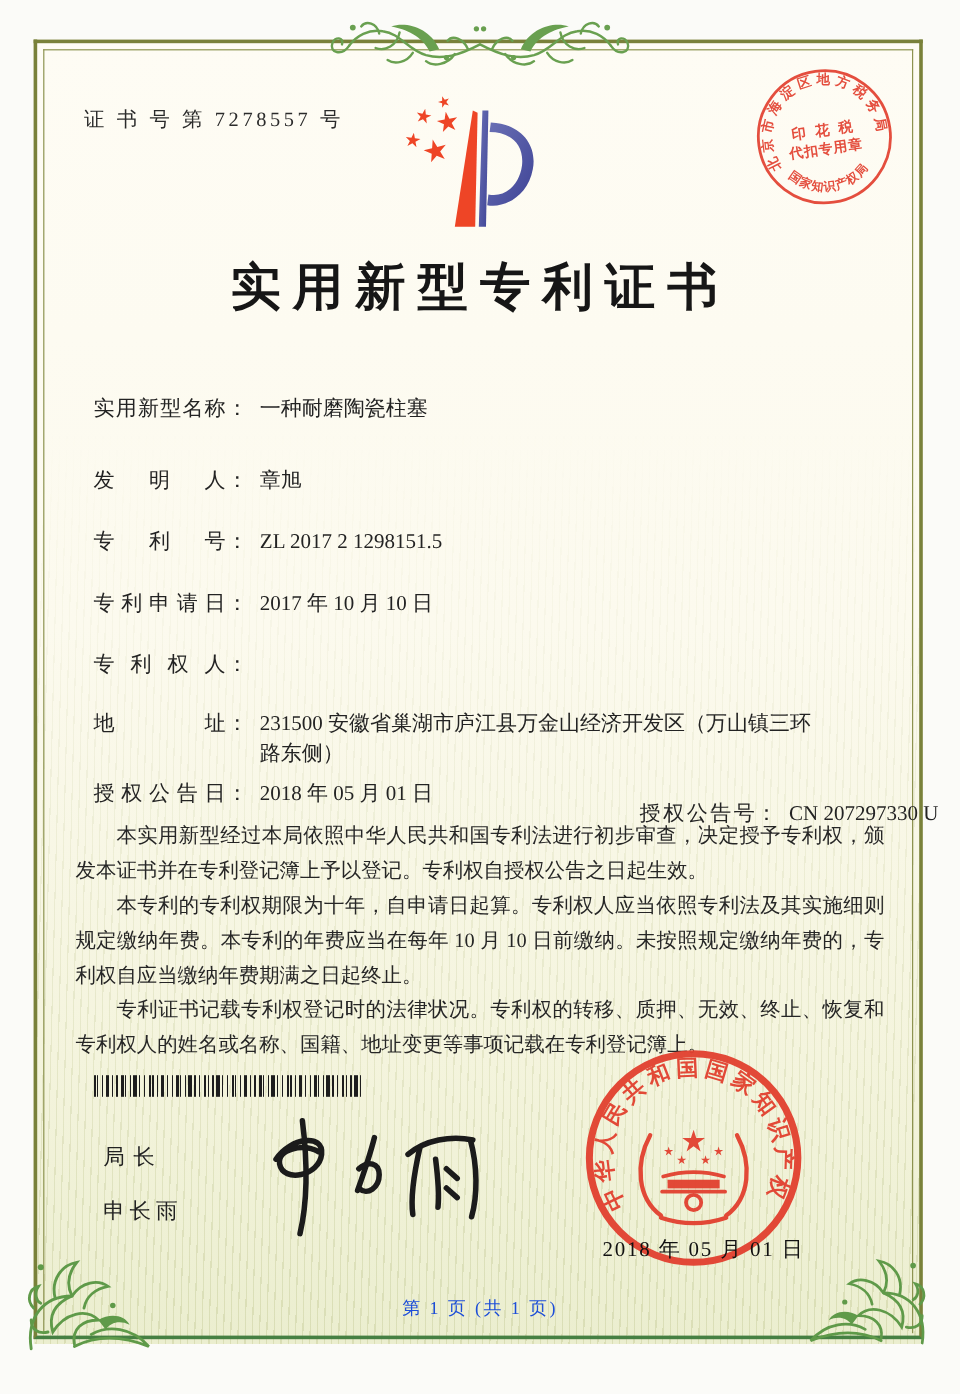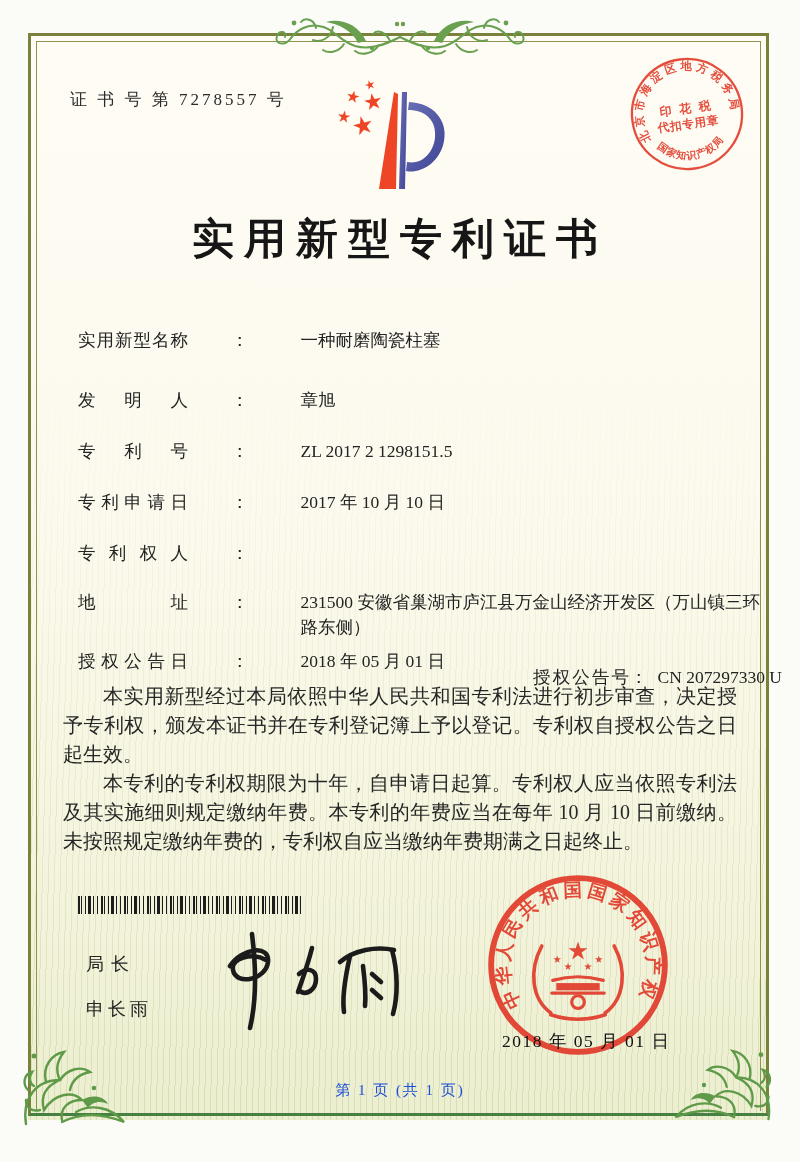--- a/index.html
+++ b/index.html
@@ -35,29 +35,29 @@
   .ornament{position:absolute;z-index:3;}
   .orn-top{left:269px;top:10px;width:262px;height:52px;}
   .orn-bl{left:16px;top:1048px;width:118px;height:80px;}
   .orn-br{left:666px;top:1042px;width:112px;height:86px;transform:scaleX(-1);}
   
   .content{position:absolute;inset:0;z-index:4;}
   .cert-number{position:absolute;left:70px;top:88px;font-size:17px;letter-spacing:3px;color:#2b2b2b;}
   .logo{position:absolute;left:332px;top:76px;width:122px;height:122px;}
   .title{position:absolute;left:0;top:211px;width:100%;text-align:center;
     font-size:42px;font-weight:700;letter-spacing:10px;color:#161616;}
-  .field-row{position:absolute;left:78px;font-size:17.5px;display:flex;align-items:flex-start;color:#232323;gap:42px;}
+  .field-row{position:absolute;left:78px;font-size:17.5px;display:flex;align-items:flex-start;color:#232323;}
   .field-label{display:inline-block;width:110px;text-align:justify;text-align-last:justify;flex:0 0 110px;}
   .field-colon{margin:0 10px 0 1px;}
   .field-value{white-space:pre-wrap;line-height:25px;}
   .addr .field-value{max-width:472px;}
   .pair2{position:absolute;left:455px;top:16px;display:flex;}
   .pair2 .field-label{width:96px;flex-basis:96px;}
   .body-text{position:absolute;left:63px;top:682px;width:674px;
-    font-size:20px;line-height:29px;text-align:justify;color:#262626;}
+    font-size:17px;line-height:29px;text-align:justify;color:#262626;}
   .body-text p{margin:0;text-indent:2em;}
   .barcode{position:absolute;left:78px;top:896px;width:223px;height:18px;
     background-image:repeating-linear-gradient(90deg,
       #1d1d1d 0 2px,transparent 2px 3px,#1d1d1d 3px 4px,transparent 4px 7px,
       #1d1d1d 7px 8px,transparent 8px 10px,#1d1d1d 10px 13px,transparent 13px 15px,
       #1d1d1d 15px 16px,transparent 16px 19px,#1d1d1d 19px 20px,transparent 20px 23px);
   }
   .director-title{position:absolute;left:86px;top:952px;font-size:18px;letter-spacing:7px;}
   .director-name{position:absolute;left:86px;top:997px;font-size:18px;letter-spacing:4px;text-align:right;}
   .signature{position:absolute;left:200px;top:922px;width:218px;height:118px;z-index:5;}
@@ -183,20 +183,21 @@
     <span class="pair2">
       <span class="field-label">授权公告号</span>
         <span class="field-colon">：</span>
         <span class="field-value">CN 207297330 U</span>
     </span>
   </div>
 
   <div class="body-text">
     <p>本实用新型经过本局依照中华人民共和国专利法进行初步审查，决定授予专利权，颁发本证书并在专利登记簿上予以登记。专利权自授权公告之日起生效。</p>
     <p>本专利的专利权期限为十年，自申请日起算。专利权人应当依照专利法及其实施细则规定缴纳年费。本专利的年费应当在每年 10 月 10 日前缴纳。未按照规定缴纳年费的，专利权自应当缴纳年费期满之日起终止。</p>
+    <p>专利证书记载专利权登记时的法律状况。专利权的转移、质押、无效、终止、恢复和专利权人的姓名或名称、国籍、地址变更等事项记载在专利登记簿上。</p>
   </div>
 
   <div class="barcode"></div>
 
   <div class="director-title">局长</div>
   <div class="director-name">申长雨</div>
 
   <div class="footer">第 1 页 (共 1 页)</div>
 </div>
 

